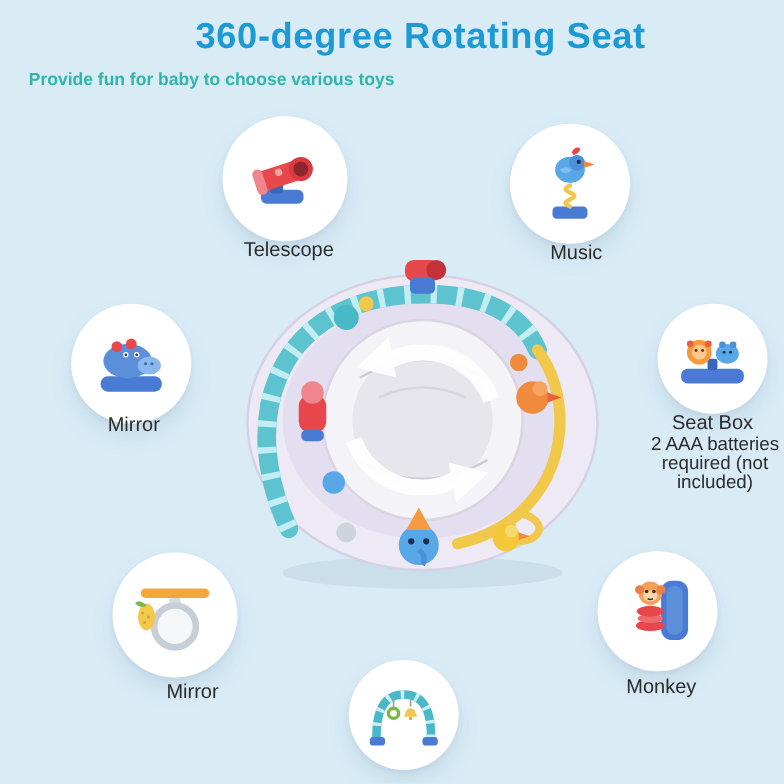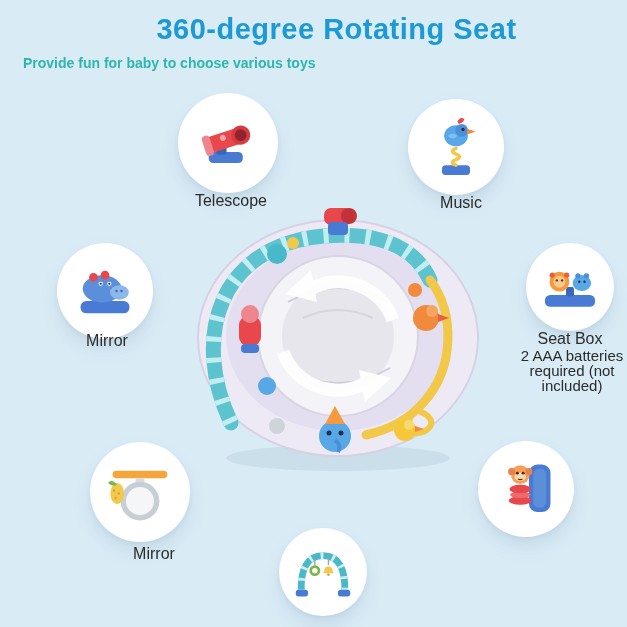--- a/index.html
+++ b/index.html
@@ -204,20 +204,21 @@
         <circle cx="42" cy="30" r="13" fill="#f5a05a"></circle>
         <circle cx="30" cy="26" r="5" fill="#e8824a"></circle>
         <circle cx="54" cy="26" r="5" fill="#e8824a"></circle>
         <ellipse cx="42" cy="33" rx="8" ry="6" fill="#fbd7ae"></ellipse>
         <circle cx="38" cy="28" r="2" fill="#4a2c12"></circle>
         <circle cx="46" cy="28" r="2" fill="#4a2c12"></circle>
         <path d="M39 36 q3 2 6 0" stroke="#4a2c12" stroke-width="1.6" fill="none"></path>
       </svg>
     </span>
   </div>
+  <div class="callout-label l-monkey">Monkey</div>
 
   <div class="bubble b-toybar">
     <span>
       <svg width="68" height="68" viewBox="0 0 100 100">
         <path d="M18 80 Q16 26 50 26 Q84 26 82 80" fill="none" stroke="#49b8c8" stroke-width="10" stroke-linecap="round"></path>
         <path d="M18 80 Q16 26 50 26 Q84 26 82 80" fill="none" stroke="#cdeff3" stroke-width="10" stroke-dasharray="4 13"></path>
         <rect x="10" y="76" width="18" height="10" rx="4" fill="#4a7bd4"></rect>
         <rect x="72" y="76" width="18" height="10" rx="4" fill="#4a7bd4"></rect>
         <line x1="38" y1="30" x2="38" y2="42" stroke="#9aa4ae" stroke-width="2"></line>
         <circle cx="38" cy="48" r="6" fill="none" stroke="#7ab648" stroke-width="4"></circle>

